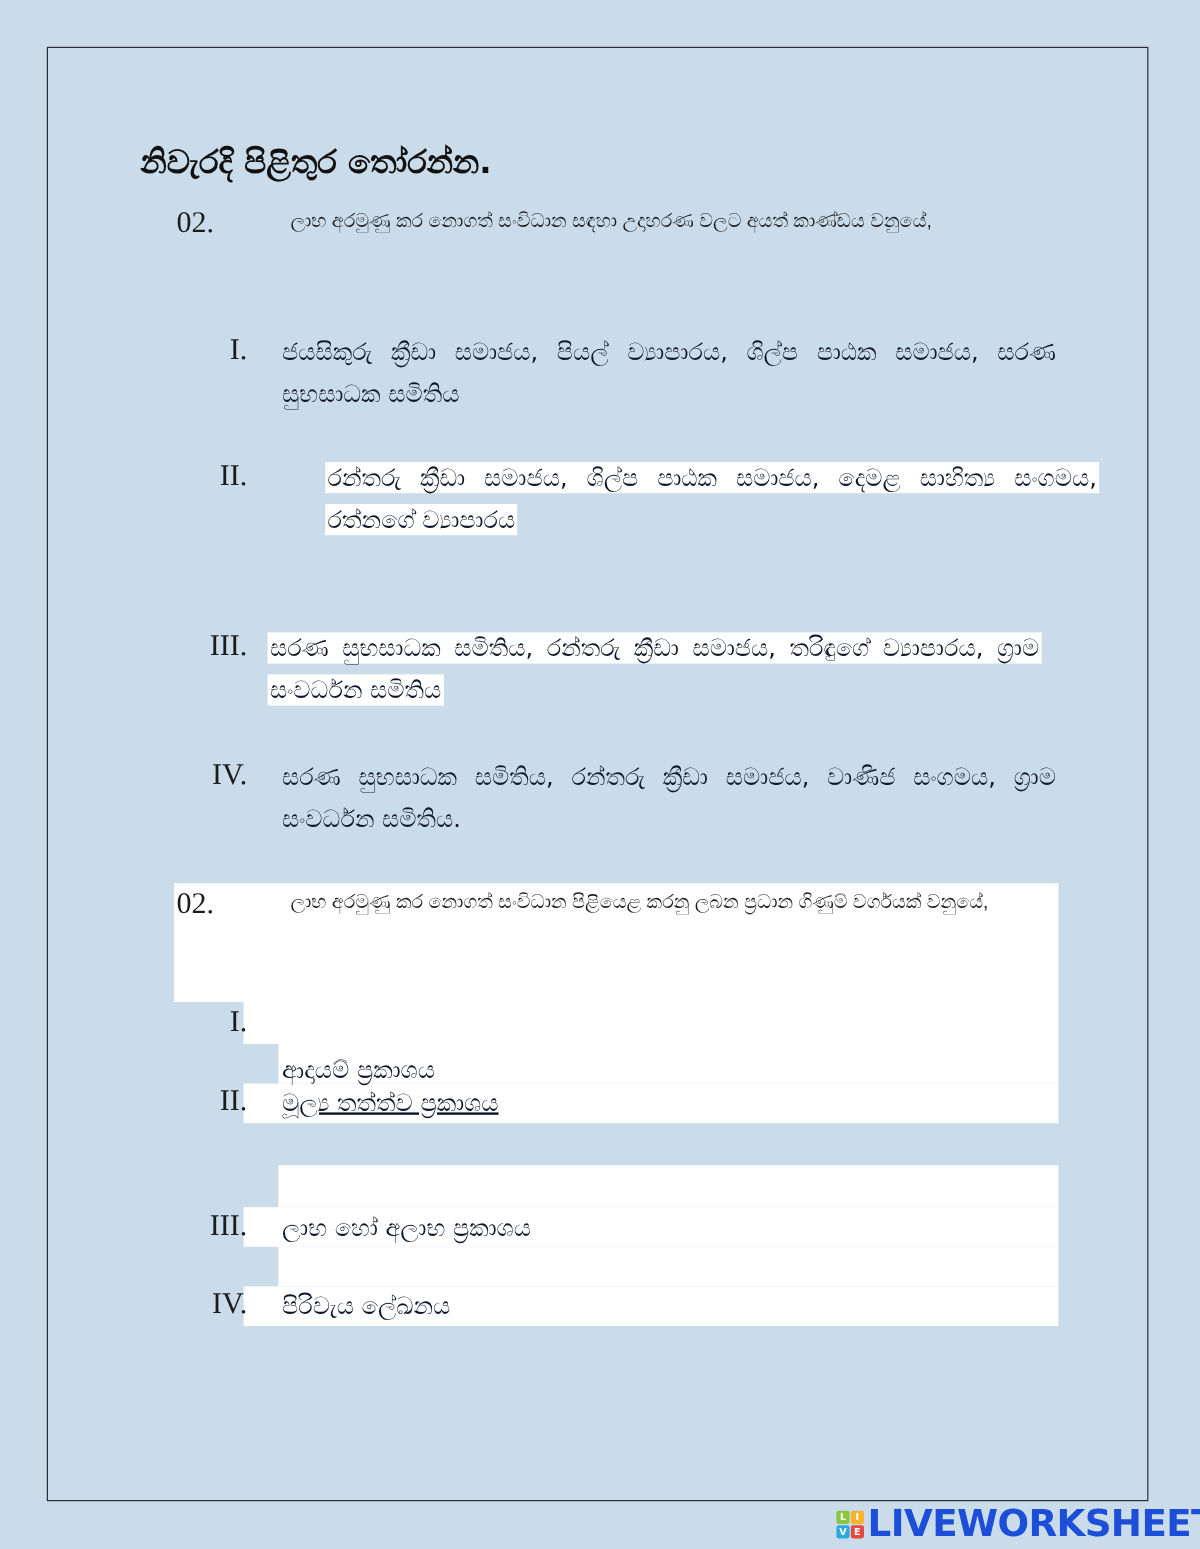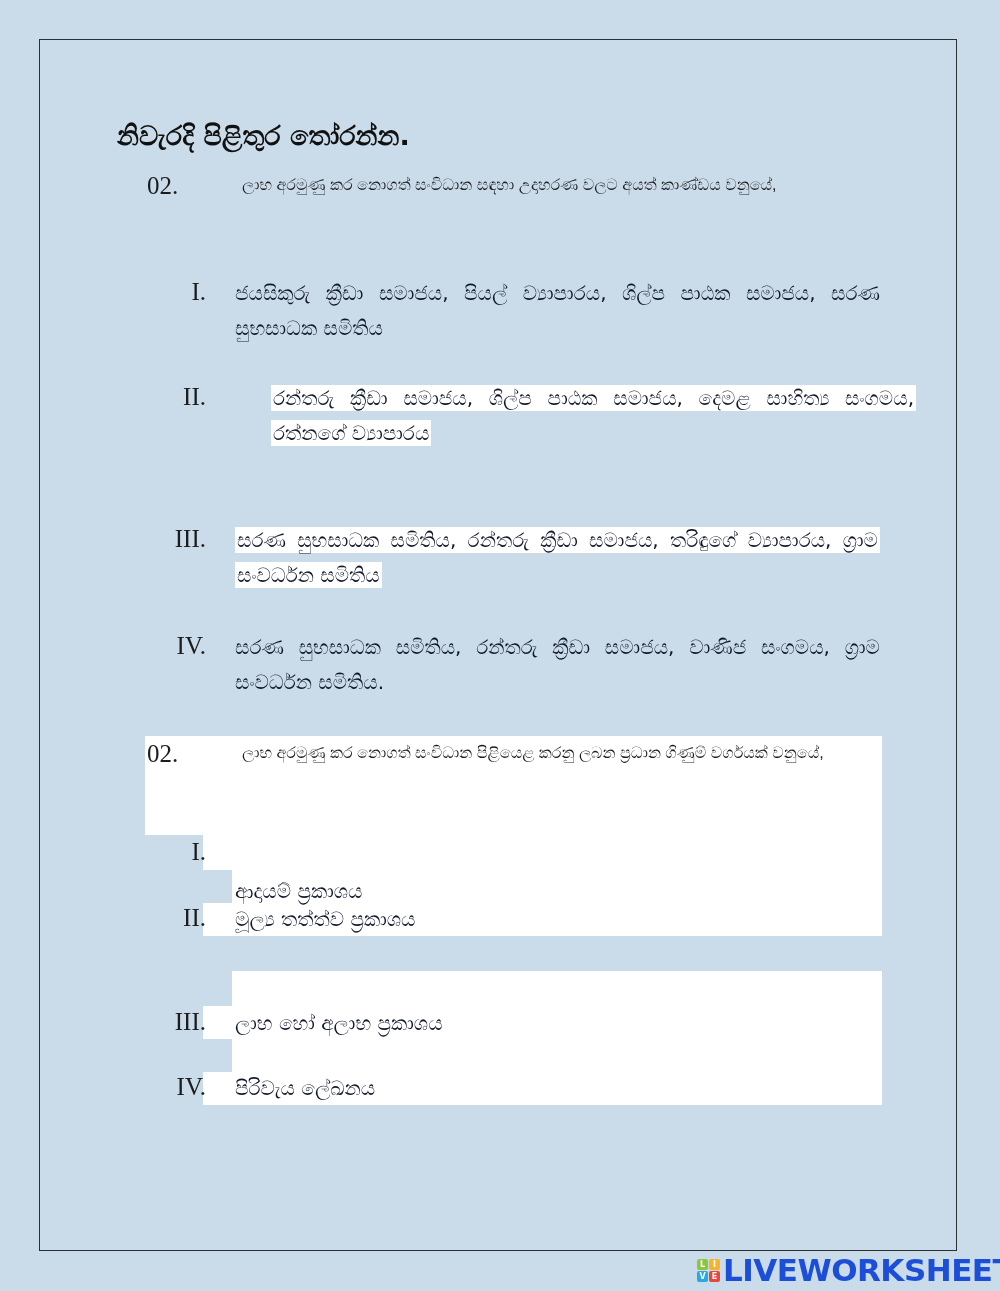--- a/index.html
+++ b/index.html
@@ -106,21 +106,21 @@
 <div class="opt-text" style="left:235px; top:276px; width:645px;">
   <span>ජයසිකුරු ක්‍රීඩා සමාජය, පියල් ව්‍යාපාරය, ශිල්ප පාඨක සමාජය, සරණ සුභසාධක සමිතිය</span>
 </div>
 
 <div class="opt-num" style="left:146px; top:381px;">II.</div>
 <div class="opt-text" style="left:235px; top:381px; width:645px;margin-left:36px;">
   <span class="hl">රන්තරු ක්‍රීඩා සමාජය, ශිල්ප පාඨක සමාජය, දෙමළ සාහිත්‍ය සංගමය, රත්නගේ ව්‍යාපාරය</span>
 </div>
 
 <div class="opt-num" style="left:146px; top:523px;">III.</div>
-<div class="opt-text" style="left:235px; top:523px; width:645px;">
+<div class="opt-text" style="left:223px; top:523px; width:645px;">
   <span class="hl">සරණ සුභසාධක සමිතිය, රන්තරු ක්‍රීඩා සමාජය, තරිඳුගේ ව්‍යාපාරය, ග්‍රාම සංවර්ධන සමිතිය</span>
 </div>
 
 <div class="opt-num" style="left:146px; top:630px;">IV.</div>
 <div class="opt-text" style="left:235px; top:630px; width:645px;">
   <span>සරණ සුභසාධක සමිතිය, රන්තරු ක්‍රීඩා සමාජය, වාණිජ සංගමය, ග්‍රාම සංවර්ධන සමිතිය.</span>
 </div>
 
 <div class="wbox" style="left:145px; top:736px; width:737px; height:99px;"></div>
 <div class="wbox" style="left:203px; top:835px; width:679px; height:35px;"></div>
@@ -133,21 +133,21 @@
 
 <div class="q-num" style="left:147px; top:738px;">02.</div>
 <div class="q-text" style="left:178px; top:736px; width:702px; text-indent:64px;">ලාභ අරමුණු කර නොගත් සංවිධාන පිළියෙළ කරනු ලබන ප්‍රධාන ගිණුම් වර්ගයක් වනුයේ,</div>
 
 <div class="opt-num" style="left:146px; top:836px;">I.</div>
 <div class="opt-text" style="left:235px; top:836px; width:645px;margin-top:38px;">
   <span>ආදායම් ප්‍රකාශය</span>
 </div>
 
 <div class="opt-num" style="left:146px; top:902px;">II.</div>
-<div class="opt-text" style="left:235px; top:902px; width:645px;">
+<div class="opt-text" style="left:235px; top:902px; width:645px;text-decoration:underline;">
   <span>මූල්‍ය තත්ත්ව ප්‍රකාශය</span>
 </div>
 
 <div class="opt-num" style="left:146px; top:1006px;">III.</div>
 <div class="opt-text" style="left:235px; top:1006px; width:645px;">
   <span>ලාභ හෝ අලාභ ප්‍රකාශය</span>
 </div>
 
 <div class="opt-num" style="left:146px; top:1071px;">IV.</div>
 <div class="opt-text" style="left:235px; top:1071px; width:645px;">

